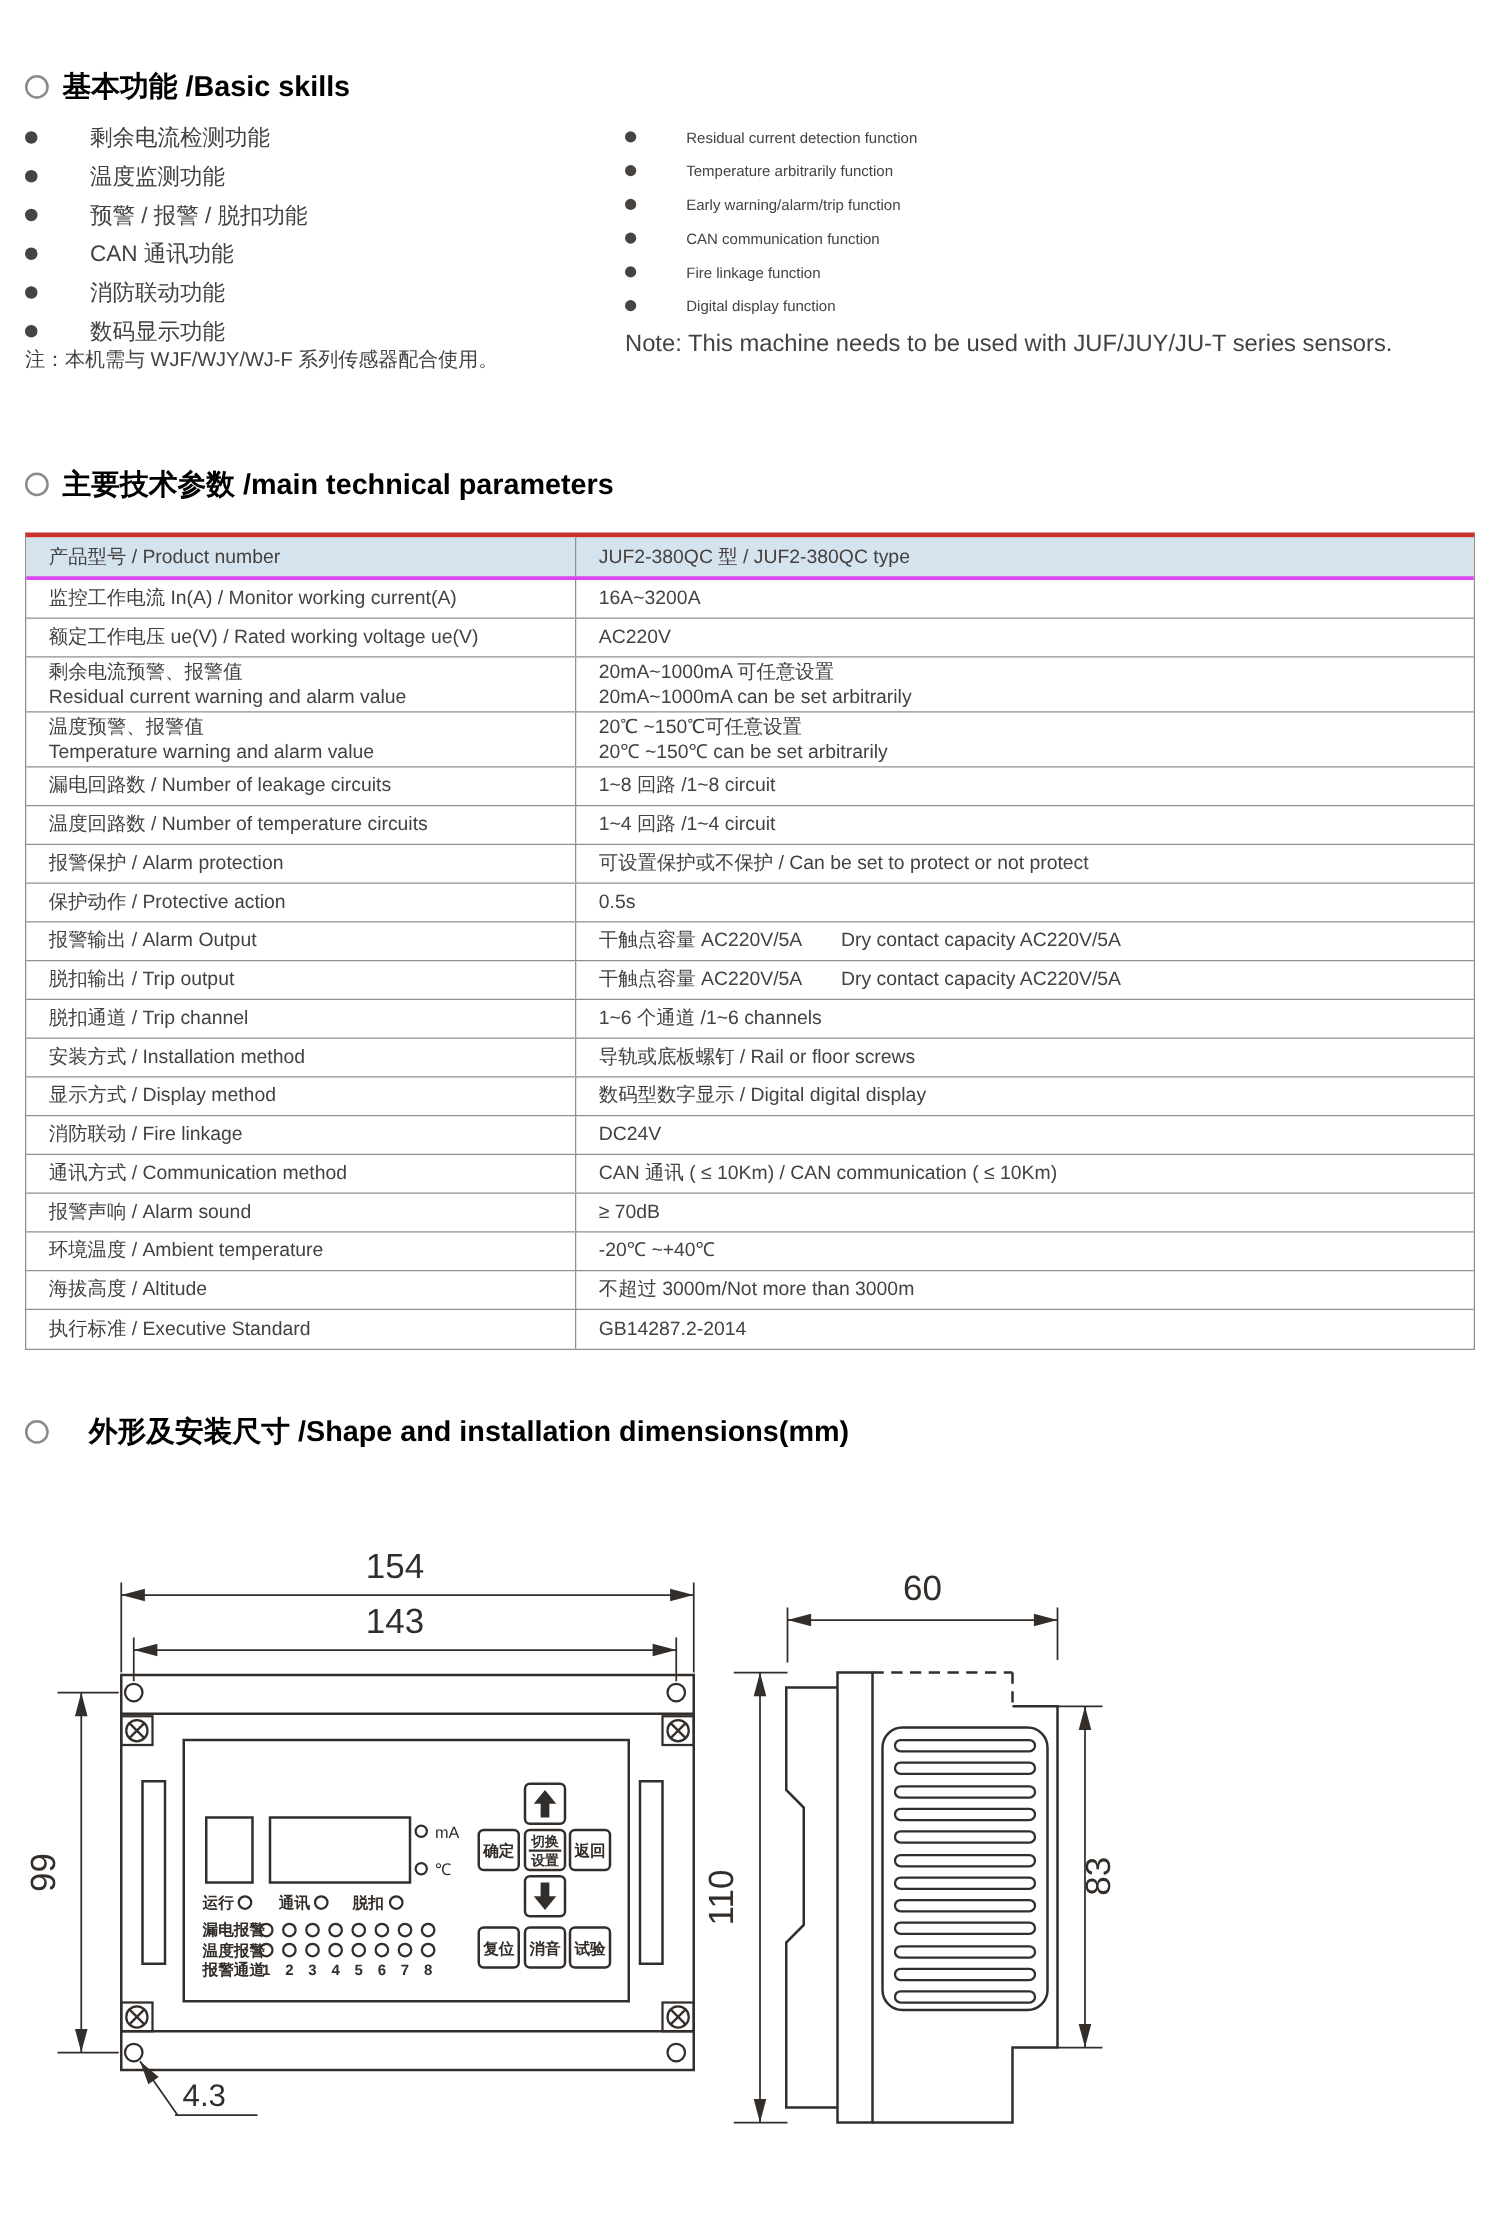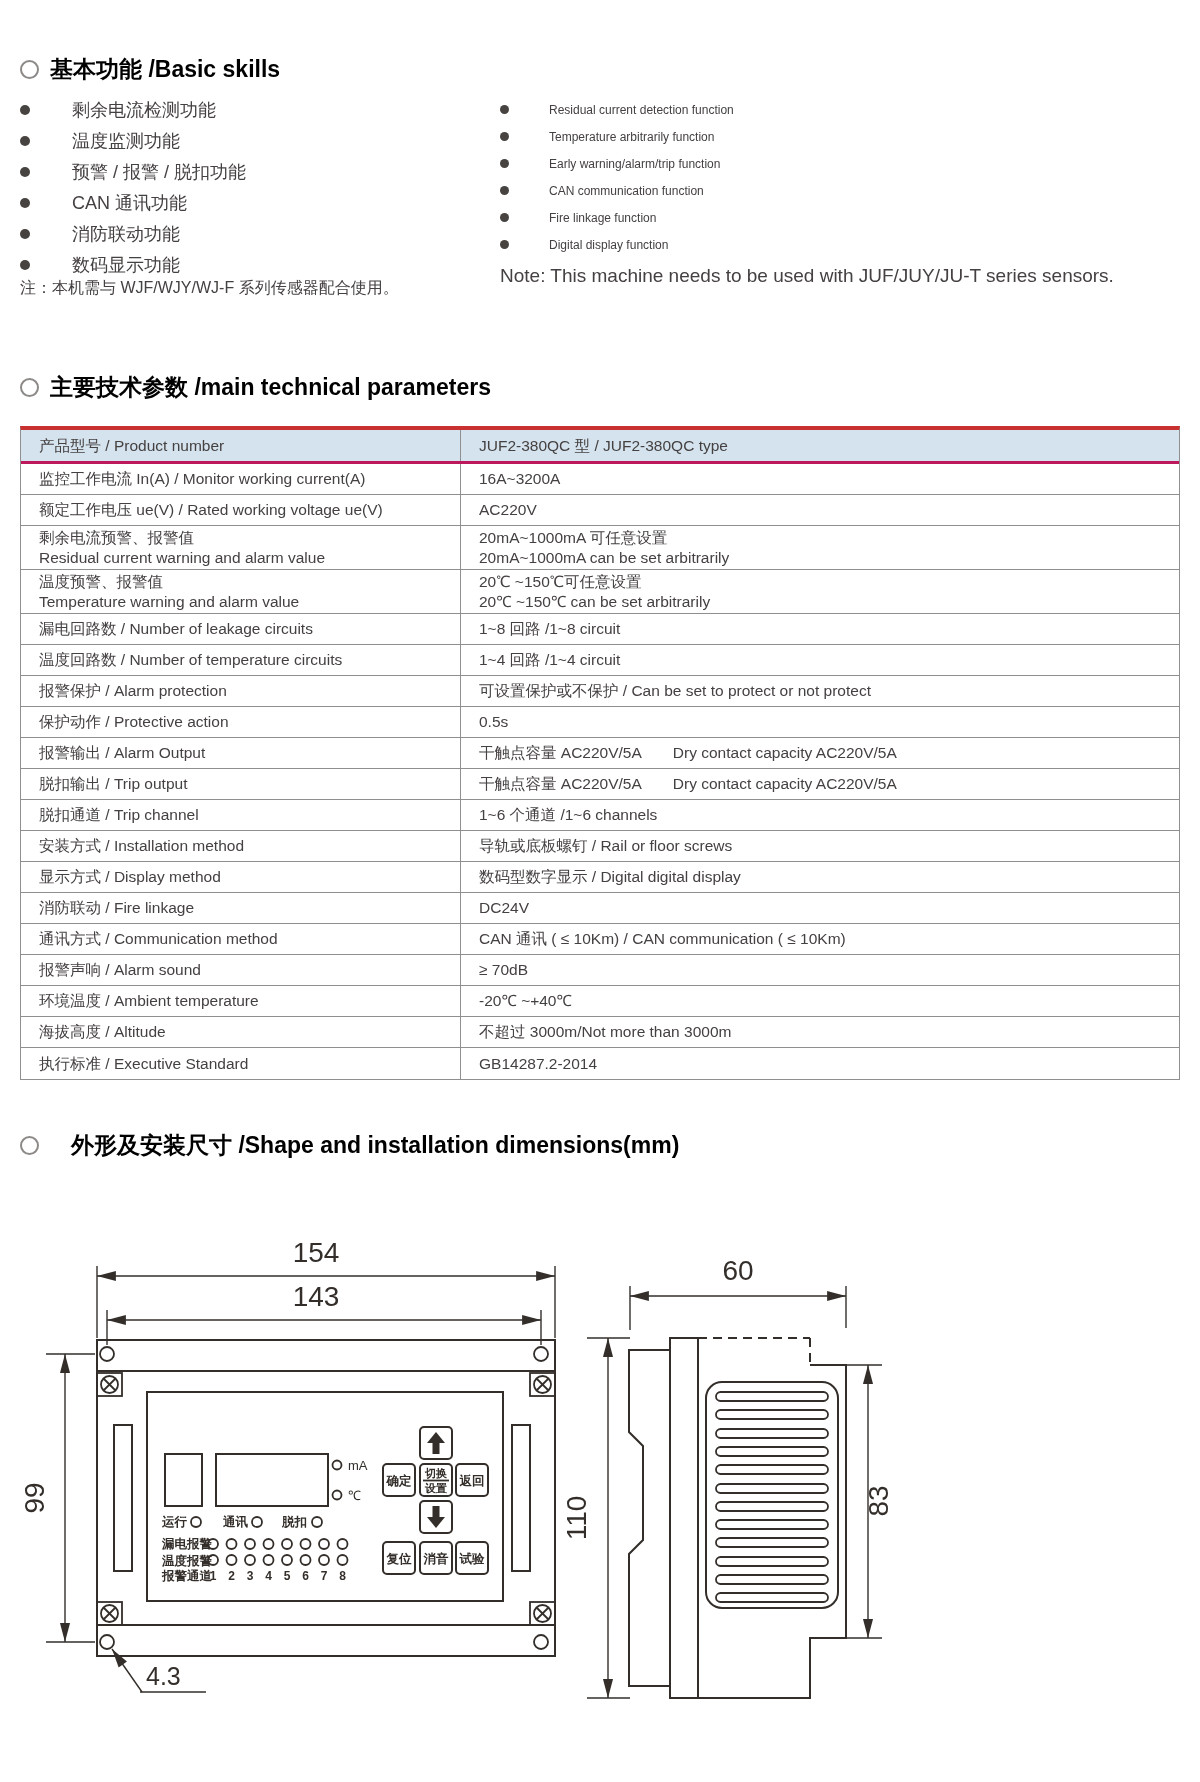--- a/index.html
+++ b/index.html
@@ -16,21 +16,21 @@
   .en-list li{height:27px;}
   .dot{width:10px;height:10px;background:#474340;border-radius:50%;margin-right:10px;flex:none;}
   .en-list .dot{width:9px;height:9px;margin-right:8px;}
   .note-zh{position:absolute;left:20px;top:278px;font-size:16px;}
   .note-en{position:absolute;left:500px;top:265px;font-size:19px;}
   .ptable{position:absolute;left:20px;top:426px;width:1160px;box-sizing:border-box;
           border-top:4px solid #c93030;border-left:1px solid #8f8f8f;
           border-right:1px solid #8f8f8f;border-bottom:1px solid #8f8f8f;}
   .trow{display:flex;border-bottom:1px solid #8f8f8f;font-size:15.5px;box-sizing:border-box;}
   .trow:last-child{border-bottom:none;}
-  .thead{background:#d5e3ef;border-bottom:3px solid #be185d;height:34px;}
+  .thead{background:#d5e3ef;border-bottom:3px solid #d946ef;height:34px;}
   .h31{height:31px;}
   .h44{height:44px;}
   .tl{width:440px;flex:none;border-right:1px solid #8f8f8f;padding-left:18px;
       display:flex;flex-direction:column;justify-content:center;box-sizing:border-box;}
   .tv{flex:1;padding-left:18px;display:flex;flex-direction:column;justify-content:center;}
   .cl{line-height:20px;white-space:pre-wrap;}
   .cl:empty{display:none;}
   .title2{top:372px;}
   .title3{top:1130px;gap:32px;}
   .drawing{position:absolute;left:20px;top:1180px;}

